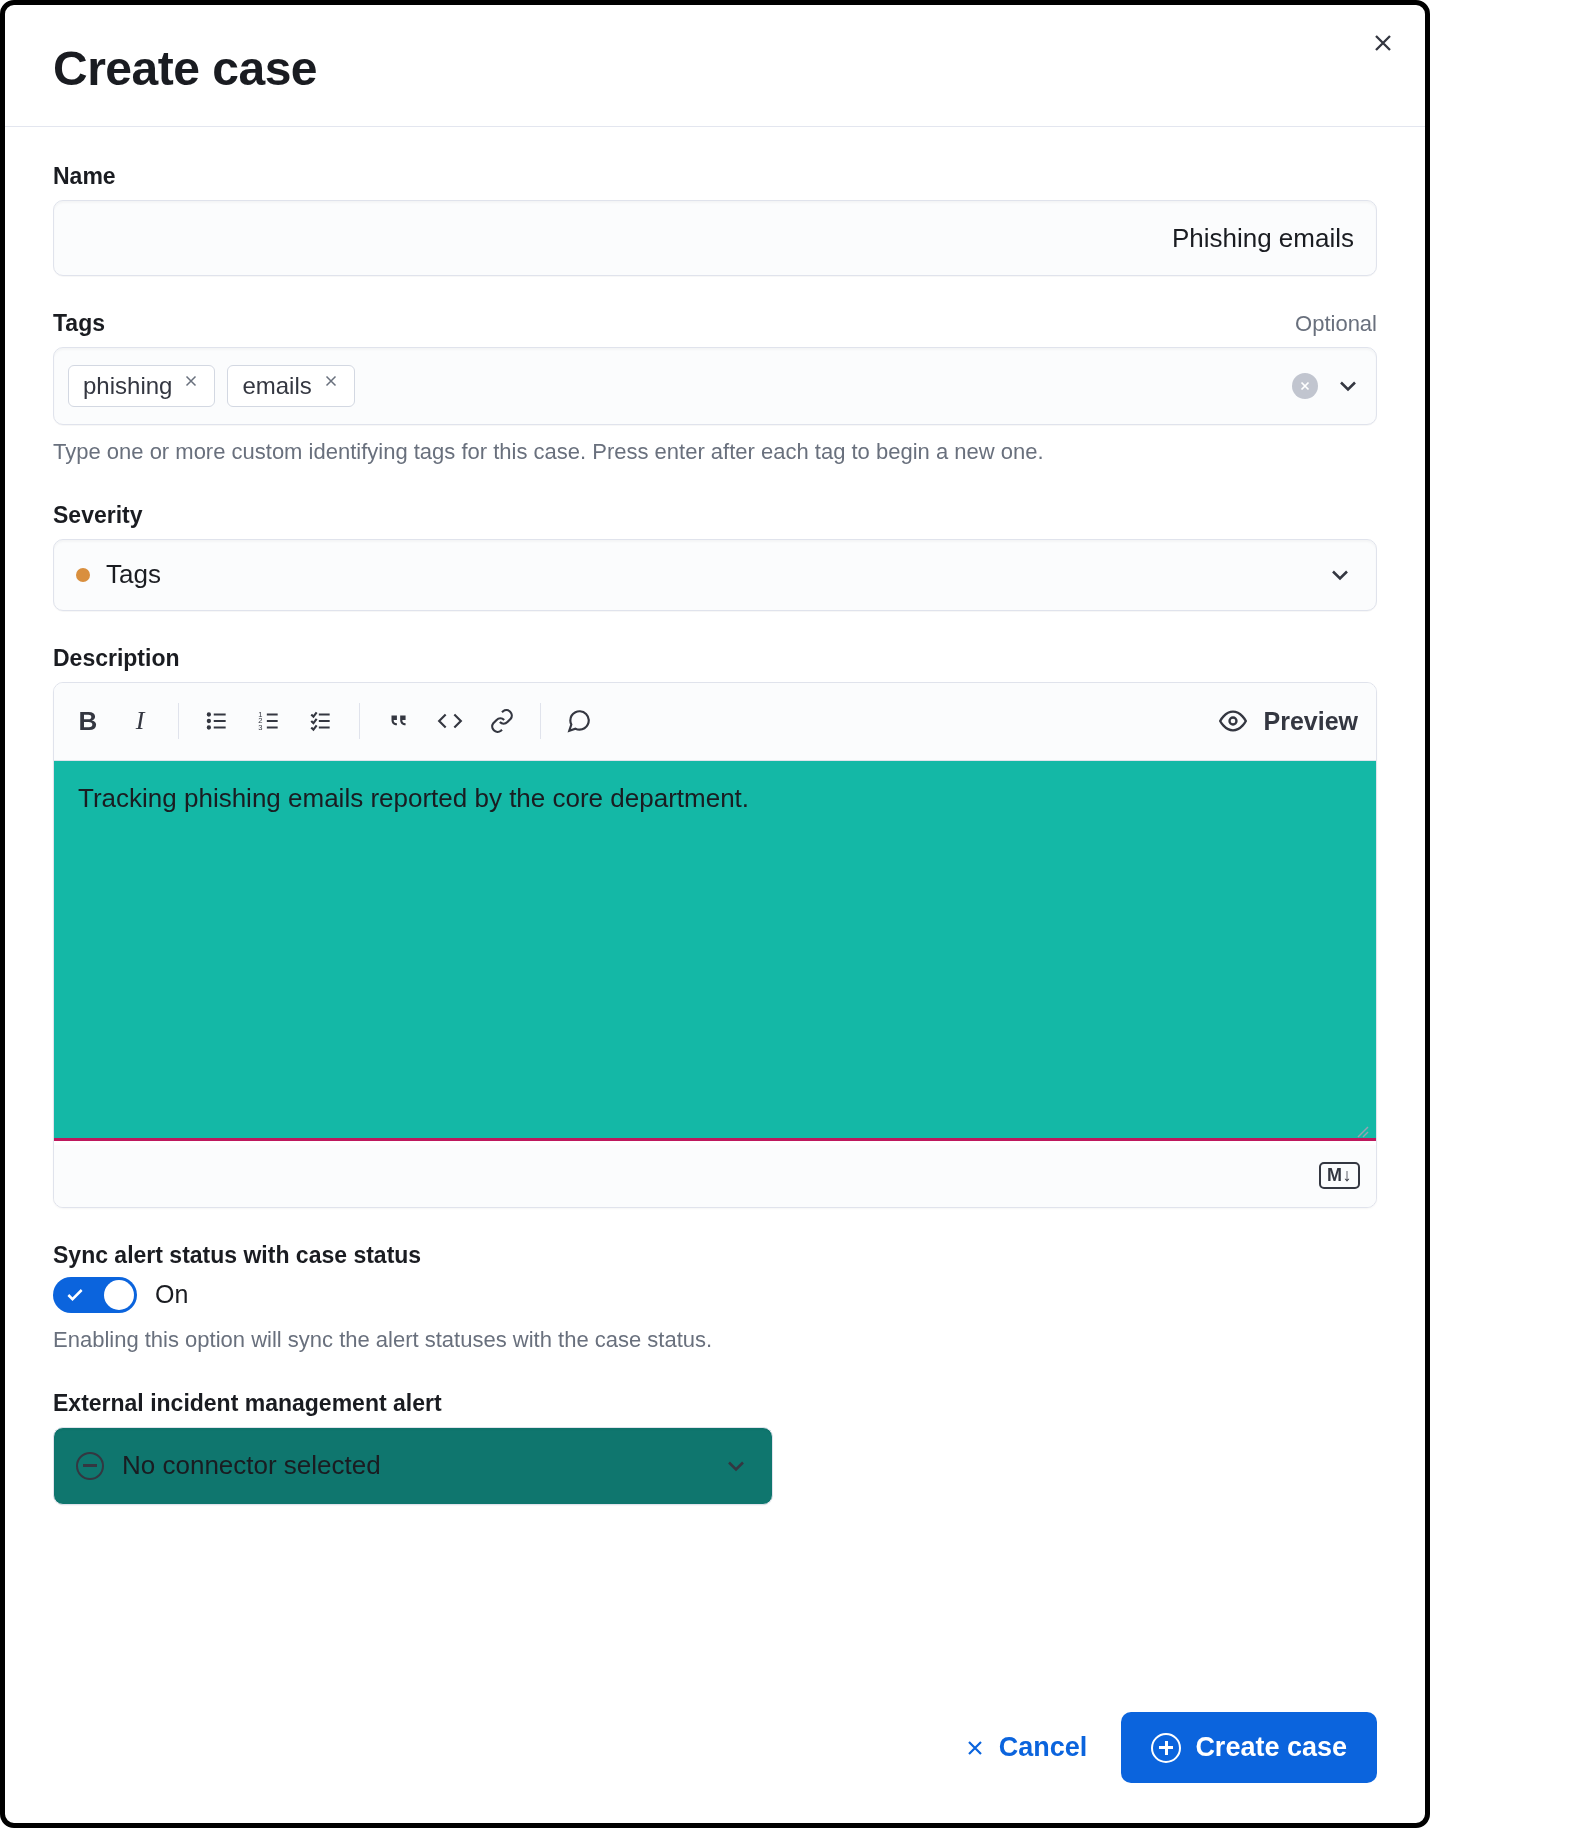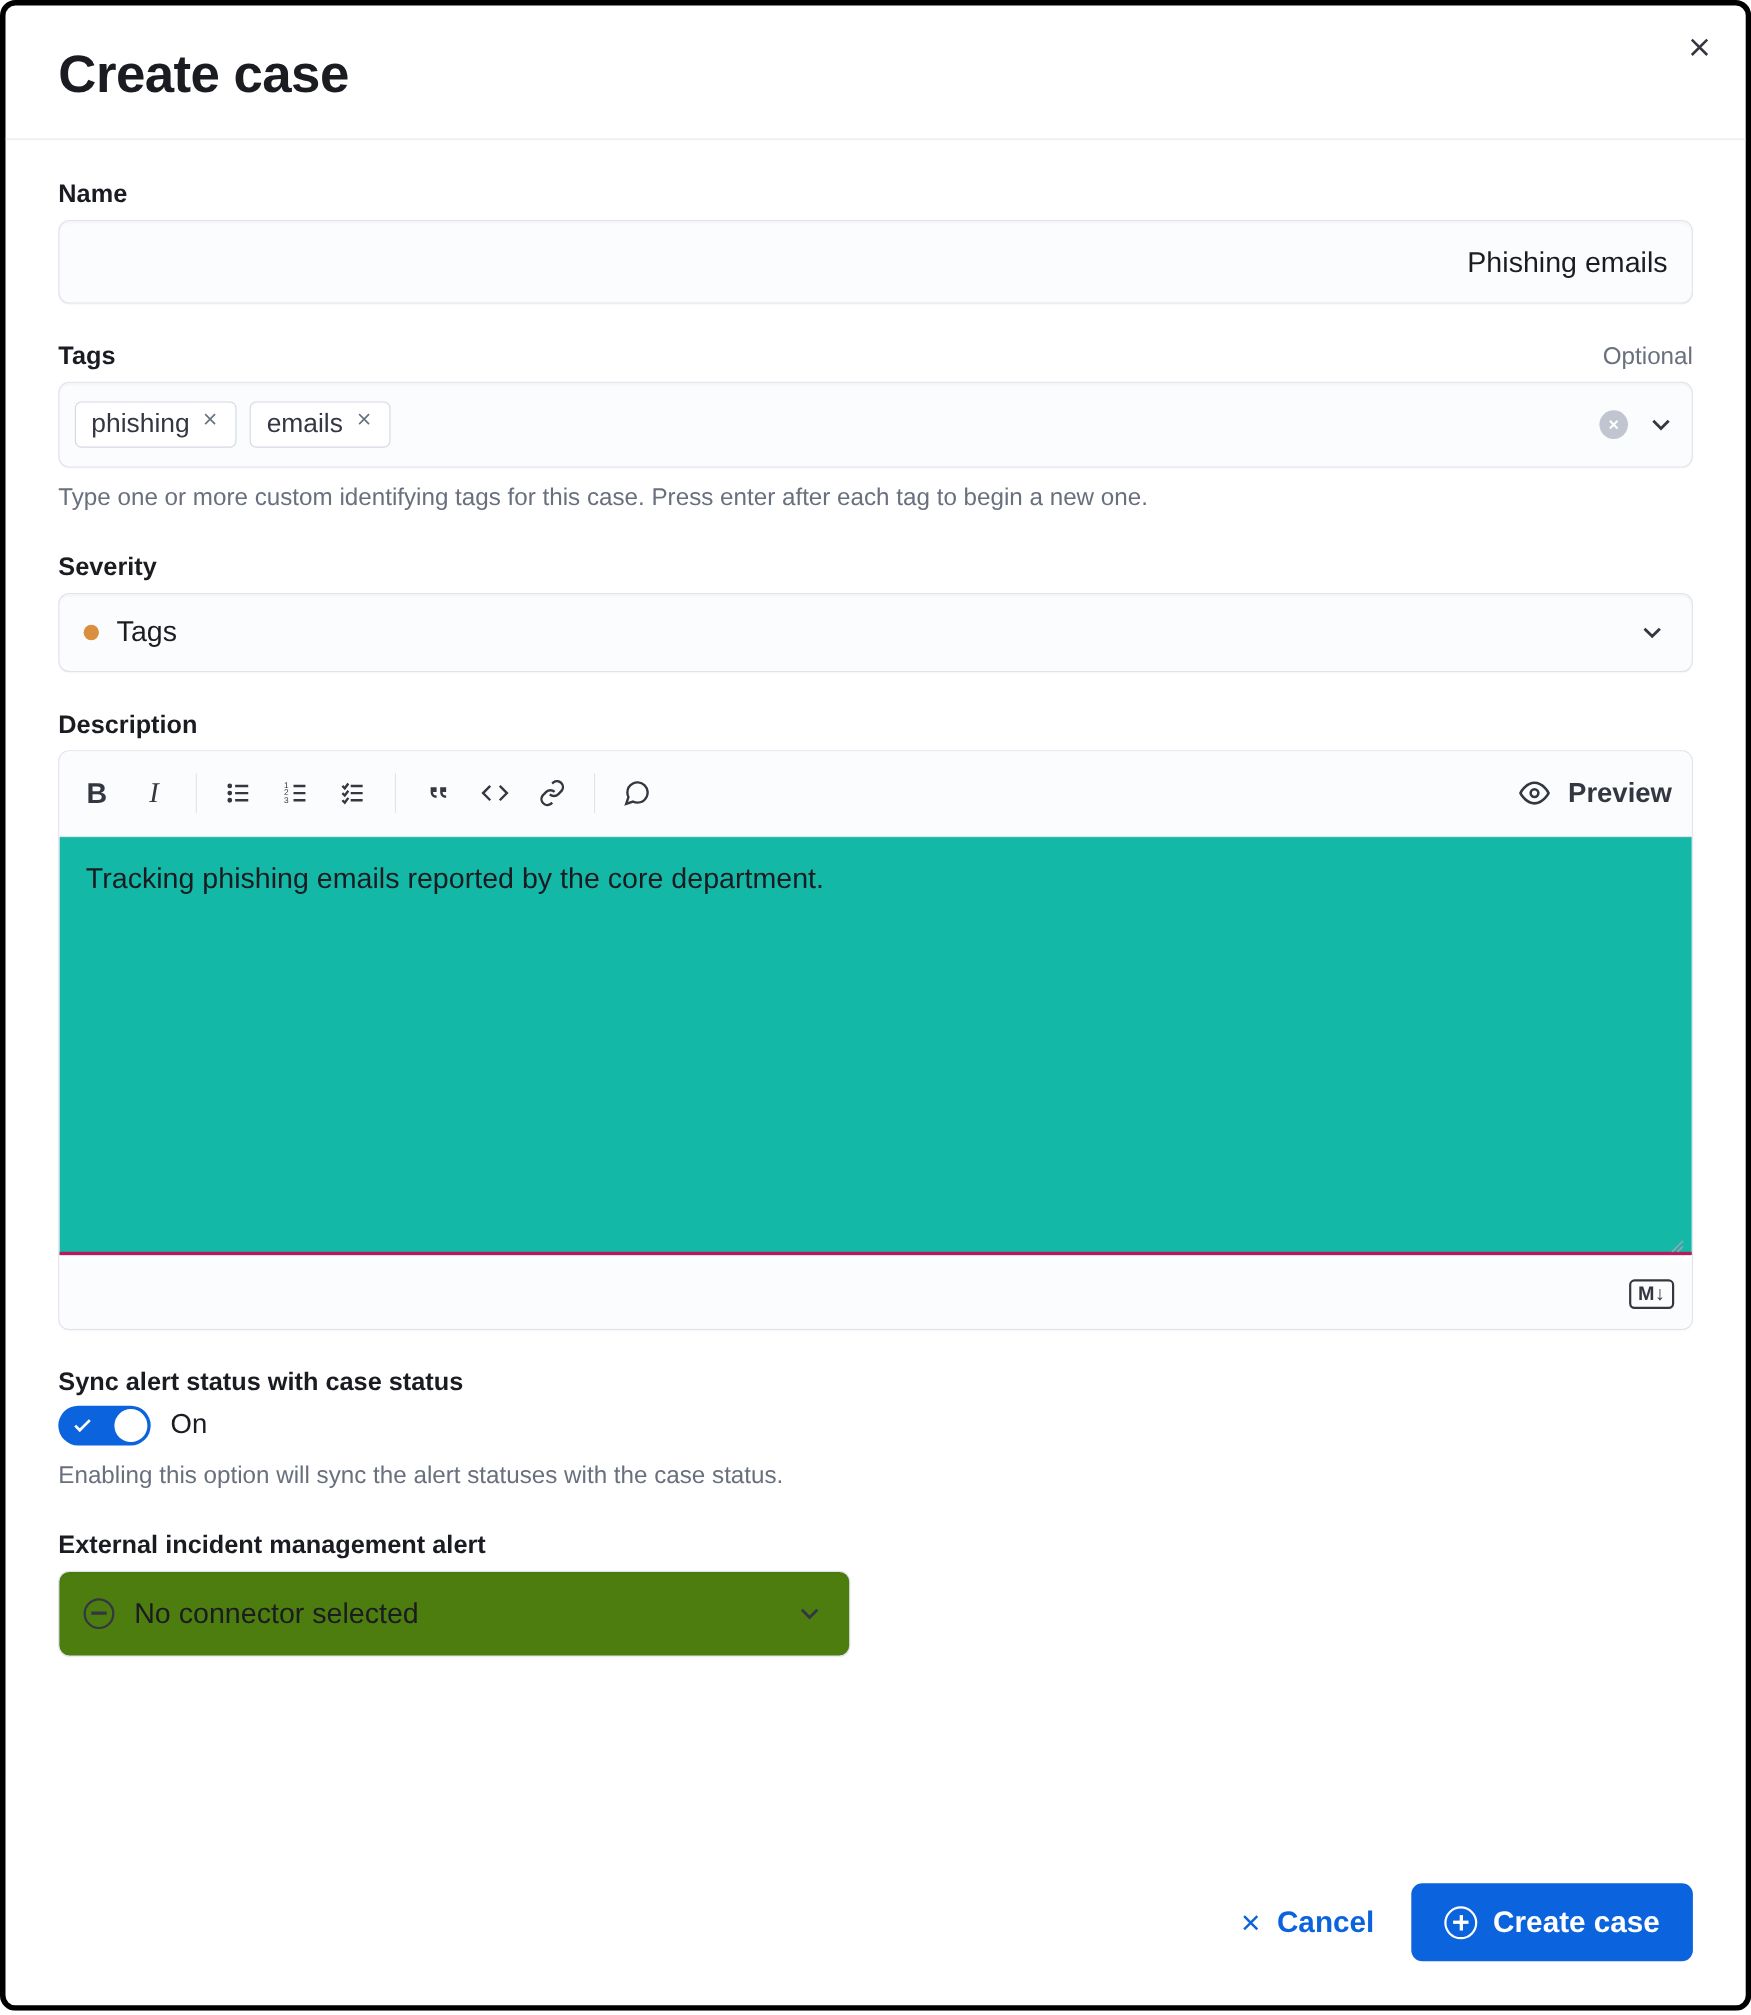--- a/index.html
+++ b/index.html
@@ -5,21 +5,21 @@
   * { box-sizing: border-box; }
   body {
     margin: 0;
     font-family: -apple-system, BlinkMacSystemFont, "Segoe UI", Helvetica, Arial, sans-serif;
     background: #fff;
     color: #1a1c21;
   }
   .modal {
     border: 5px solid #000;
     border-radius: 14px;
-    width: 1592px;
+    width: 1430px;
     min-height: 1828px;
     margin: 0;
     position: relative;
     background: #fff;
     display: flex;
     flex-direction: column;
   }
   .modal-header {
     padding: 36px 48px 30px 48px;
     border-bottom: 1px solid #e3e6ef;
@@ -234,21 +234,21 @@
     width: 30px; height: 30px;
     border-radius: 50%;
     background: #fff;
   }
   .toggle-label { font-size: 25px; color: #1a1c21; }
   .connector-select {
     width: 720px;
     height: 78px;
     border: 1px solid #e0e3ec;
     border-radius: 10px;
-    background: #4d7c0f;
+    background: #0f766e;
     box-shadow: inset 0 2px 2px rgba(0,0,0,0.03), 0 1px 0 rgba(0,0,0,0.03);
     display: flex;
     align-items: center;
     padding: 0 22px;
     font-size: 26px;
     cursor: pointer;
     justify-content: space-between;
   }
   .conn-left { display:flex; align-items:center; gap:18px; }
   .minus-circle {

